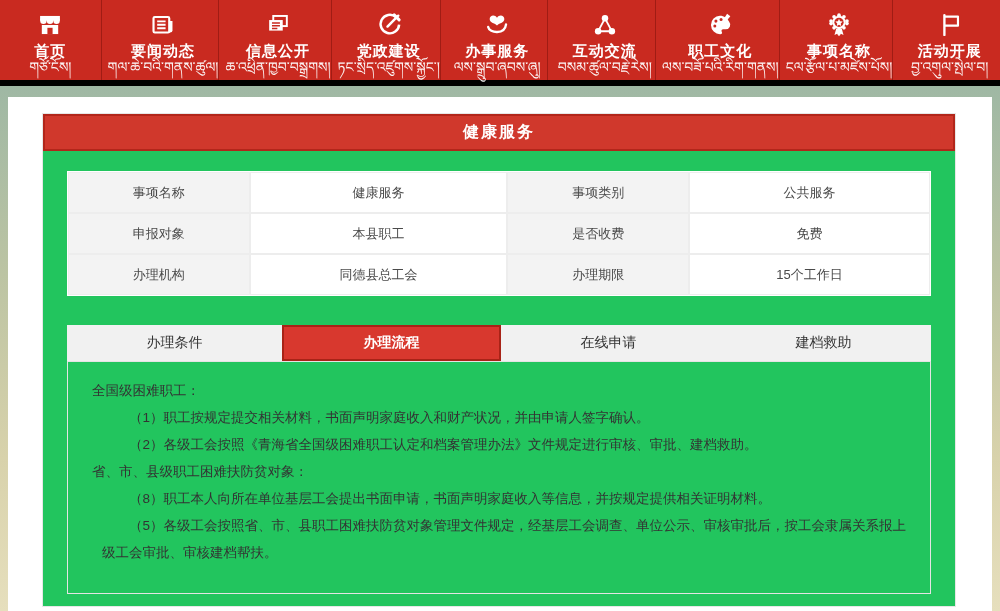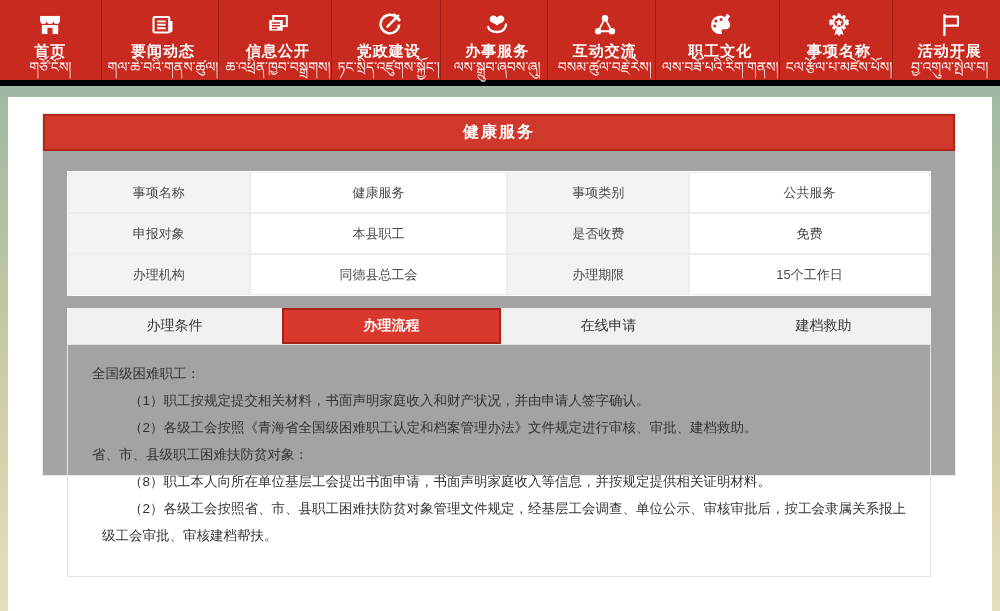--- a/index.html
+++ b/index.html
@@ -22,42 +22,42 @@
   .nav-item:last-child { border-right:none; }
   .nav-icon { height:32px; display:flex; align-items:center; justify-content:center; }
   .nav-zh { font-size:15px; font-weight:bold; letter-spacing:1px; margin-top:1px; white-space:nowrap; }
   .nav-bo { font-size:14px; line-height:13px; margin-top:0; opacity:.96; white-space:nowrap; }
   
   .panel {
     position:absolute; left:8px; top:97px; width:984px; height:514px;
     background:#fff; z-index:2;
   }
   .card {
-    position:absolute; left:34px; top:16px; width:914px; height:363px;
-    border:1px solid #e7e7e7; background:#a3a3a3; box-sizing:border-box;
+    position:absolute; left:34px; top:16px; width:914px; height:494px;
+    border:1px solid #e7e7e7; background:#22c55e; box-sizing:border-box;
   }
   .card-title {
     height:37px; background:#d0382c; border:2px solid #b2261a; box-sizing:border-box;
     color:#fff; font-size:16px; font-weight:bold; letter-spacing:2px;
     display:flex; align-items:center; justify-content:center;
   }
   
   .info-table {
     width:864px; margin:20px 24px 0; border-collapse:collapse; table-layout:fixed;
   }
   .info-table th, .info-table td {
     border:2px solid #fff; outline:1px solid #ededed; outline-offset:-1px;
     height:37px; font-size:13px; font-weight:normal; color:#4a4a4a; text-align:center;
   }
   .info-table th { background:#f3f3f3; width:21%; }
   .info-table td { background:#fff; }
   .info-table td.v1 { width:30%; }
   .info-table td.v2 { width:28%; }
   
-  .tabs { display:flex; margin:12px 24px 0; height:36px; }
+  .tabs { display:flex; margin:29px 24px 0; height:36px; }
   .tab {
     flex:1 1 0; background:#f1f1f1; color:#333; font-size:14px;
     display:flex; align-items:center; justify-content:center; cursor:pointer;
     box-sizing:border-box;
   }
   .tab.active {
     background:#d8382e; color:#fff; font-weight:bold; border:2px solid #a82317;
   }
   
   .tab-content {
@@ -235,17 +235,17 @@
       <div class="tab">在线申请</div>
       <div class="tab">建档救助</div>
     </div>
 
     <div class="tab-content">
       <p class="heading">全国级困难职工：</p>
       <p class="item">（1）职工按规定提交相关材料，书面声明家庭收入和财产状况，并由申请人签字确认。</p>
       <p class="item">（2）各级工会按照《青海省全国级困难职工认定和档案管理办法》文件规定进行审核、审批、建档救助。</p>
       <p class="heading">省、市、县级职工困难扶防贫对象：</p>
       <p class="item">（8）职工本人向所在单位基层工会提出书面申请，书面声明家庭收入等信息，并按规定提供相关证明材料。</p>
-      <p class="item">（2）各级工会按照省、市、县职工困难扶防贫对象管理文件规定，经基层工会调查、单位公示、审核审批后，按工会隶属关系报上级工会审批、审核建档帮扶。</p>
+      <p class="item">（5）各级工会按照省、市、县职工困难扶防贫对象管理文件规定，经基层工会调查、单位公示、审核审批后，按工会隶属关系报上级工会审批、审核建档帮扶。</p>
     </div>
 
   </section>
 </main>
 
 </body></html>

